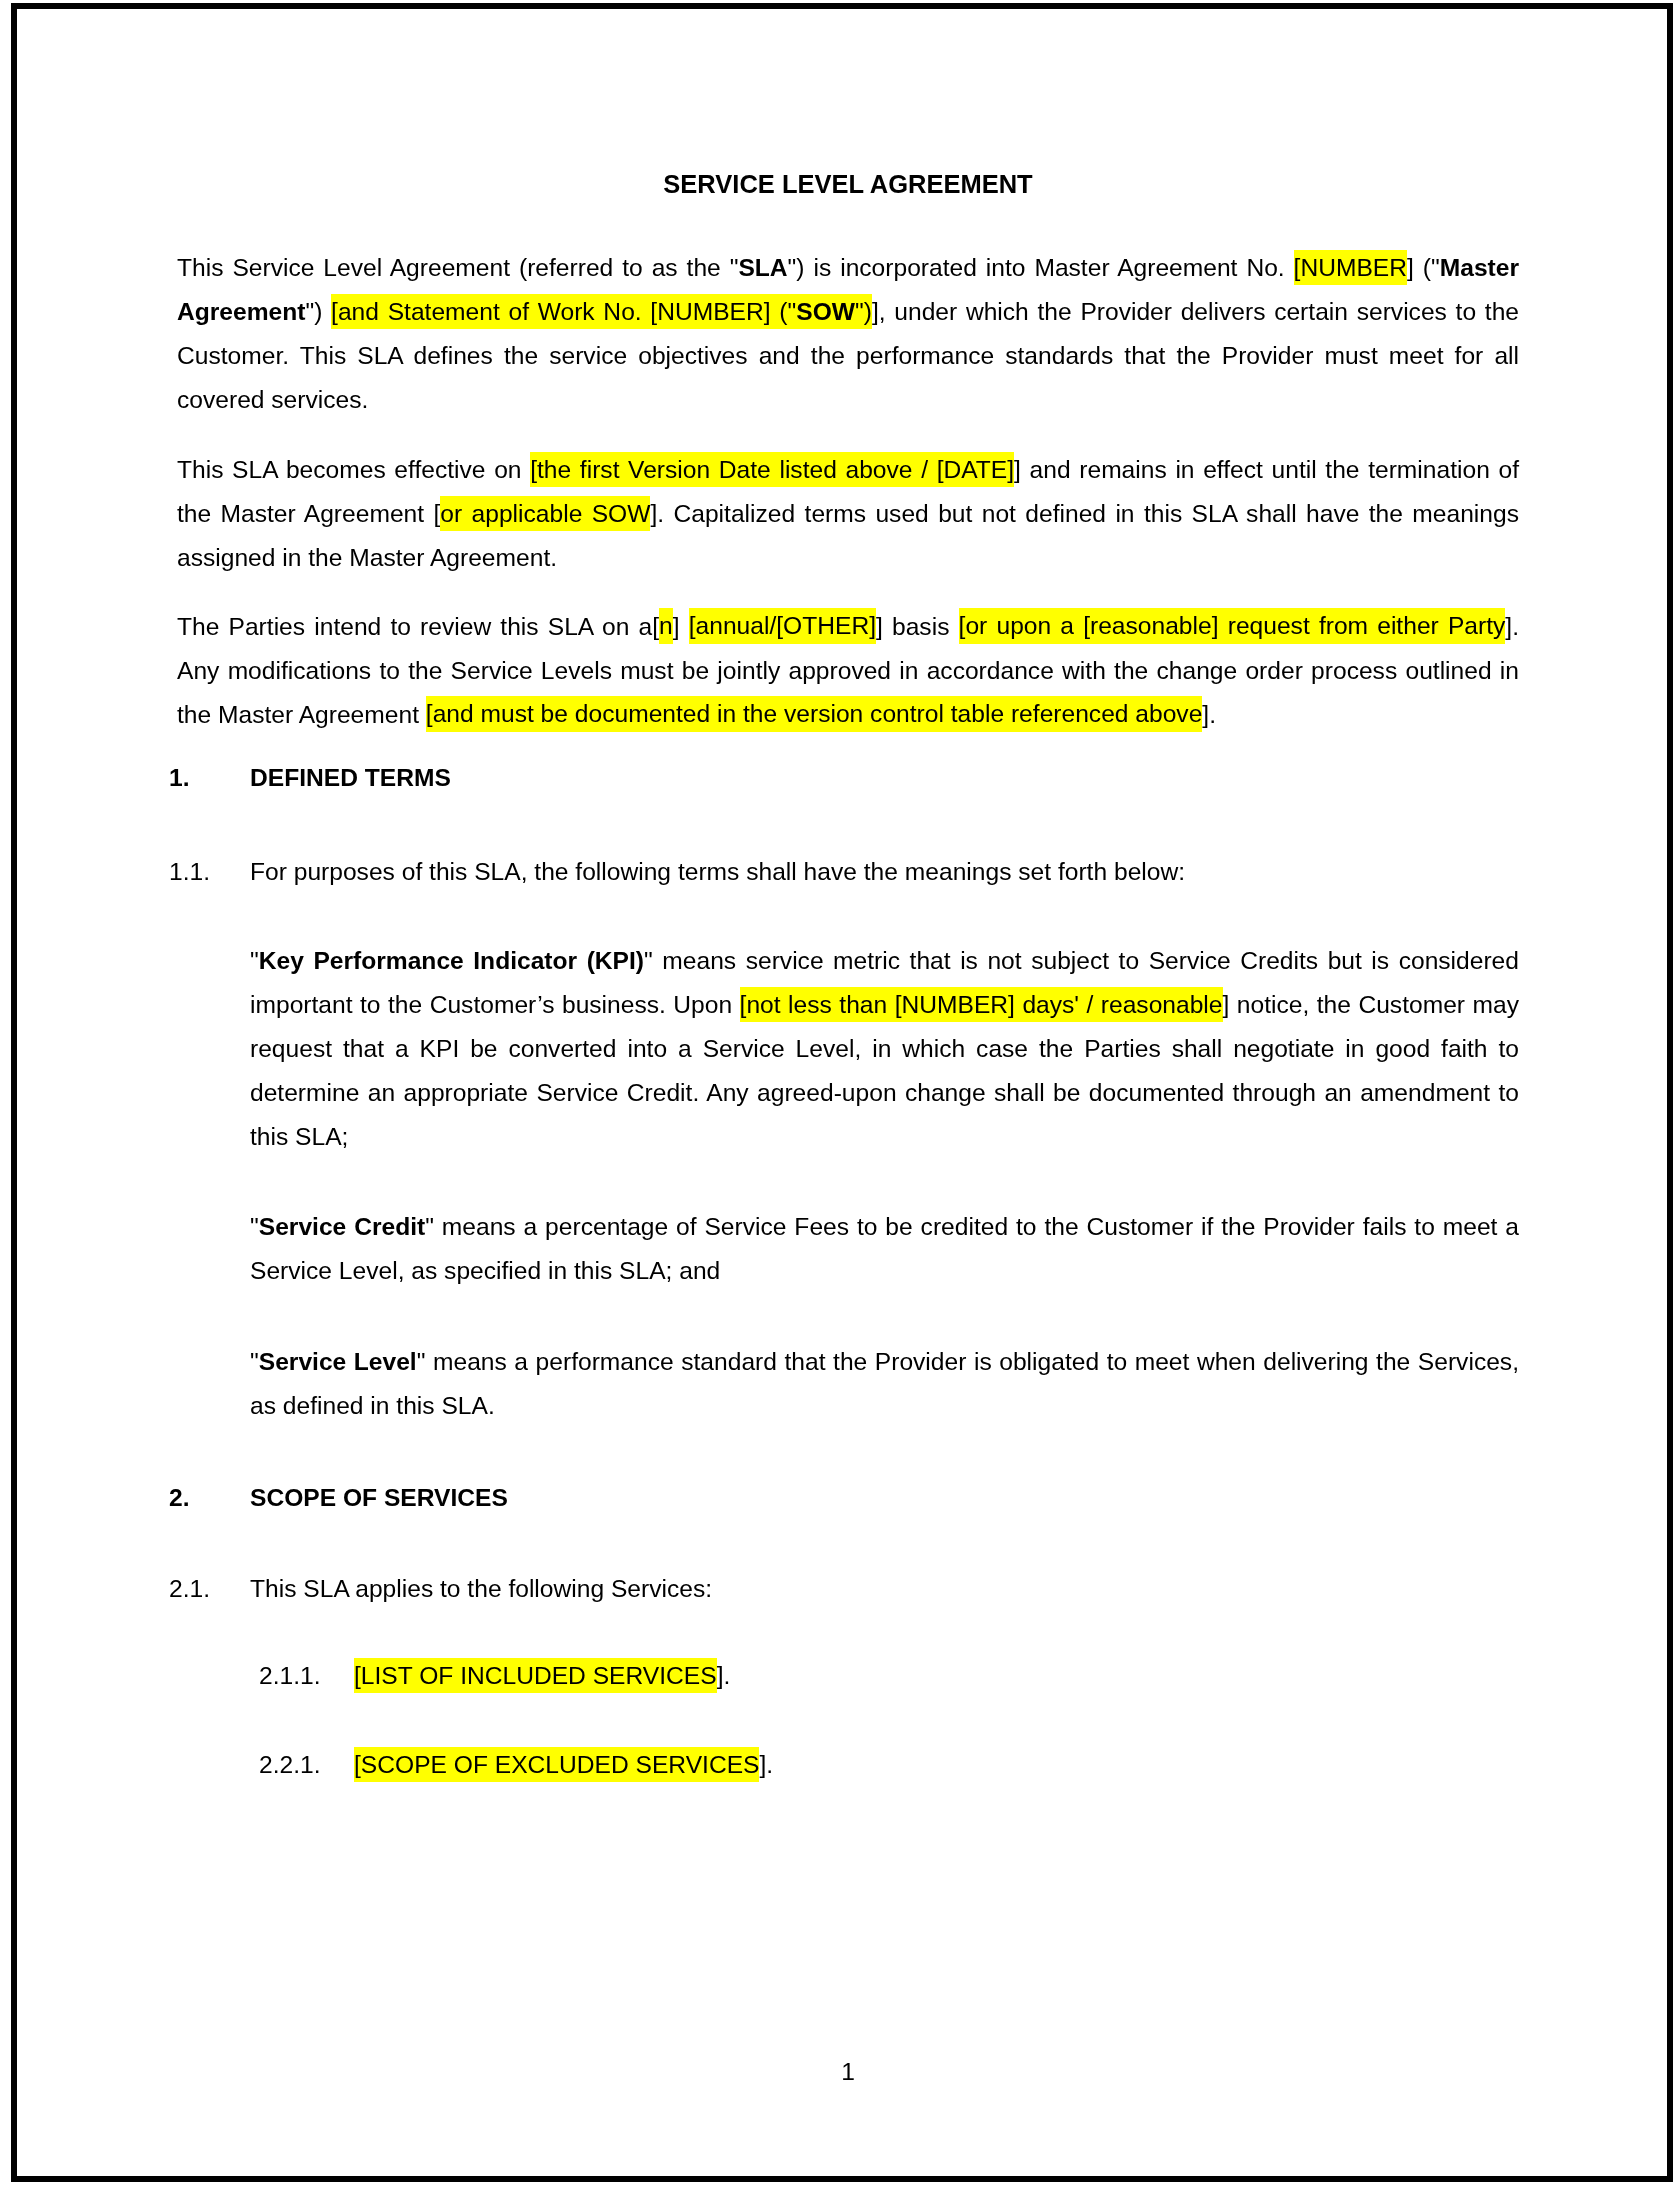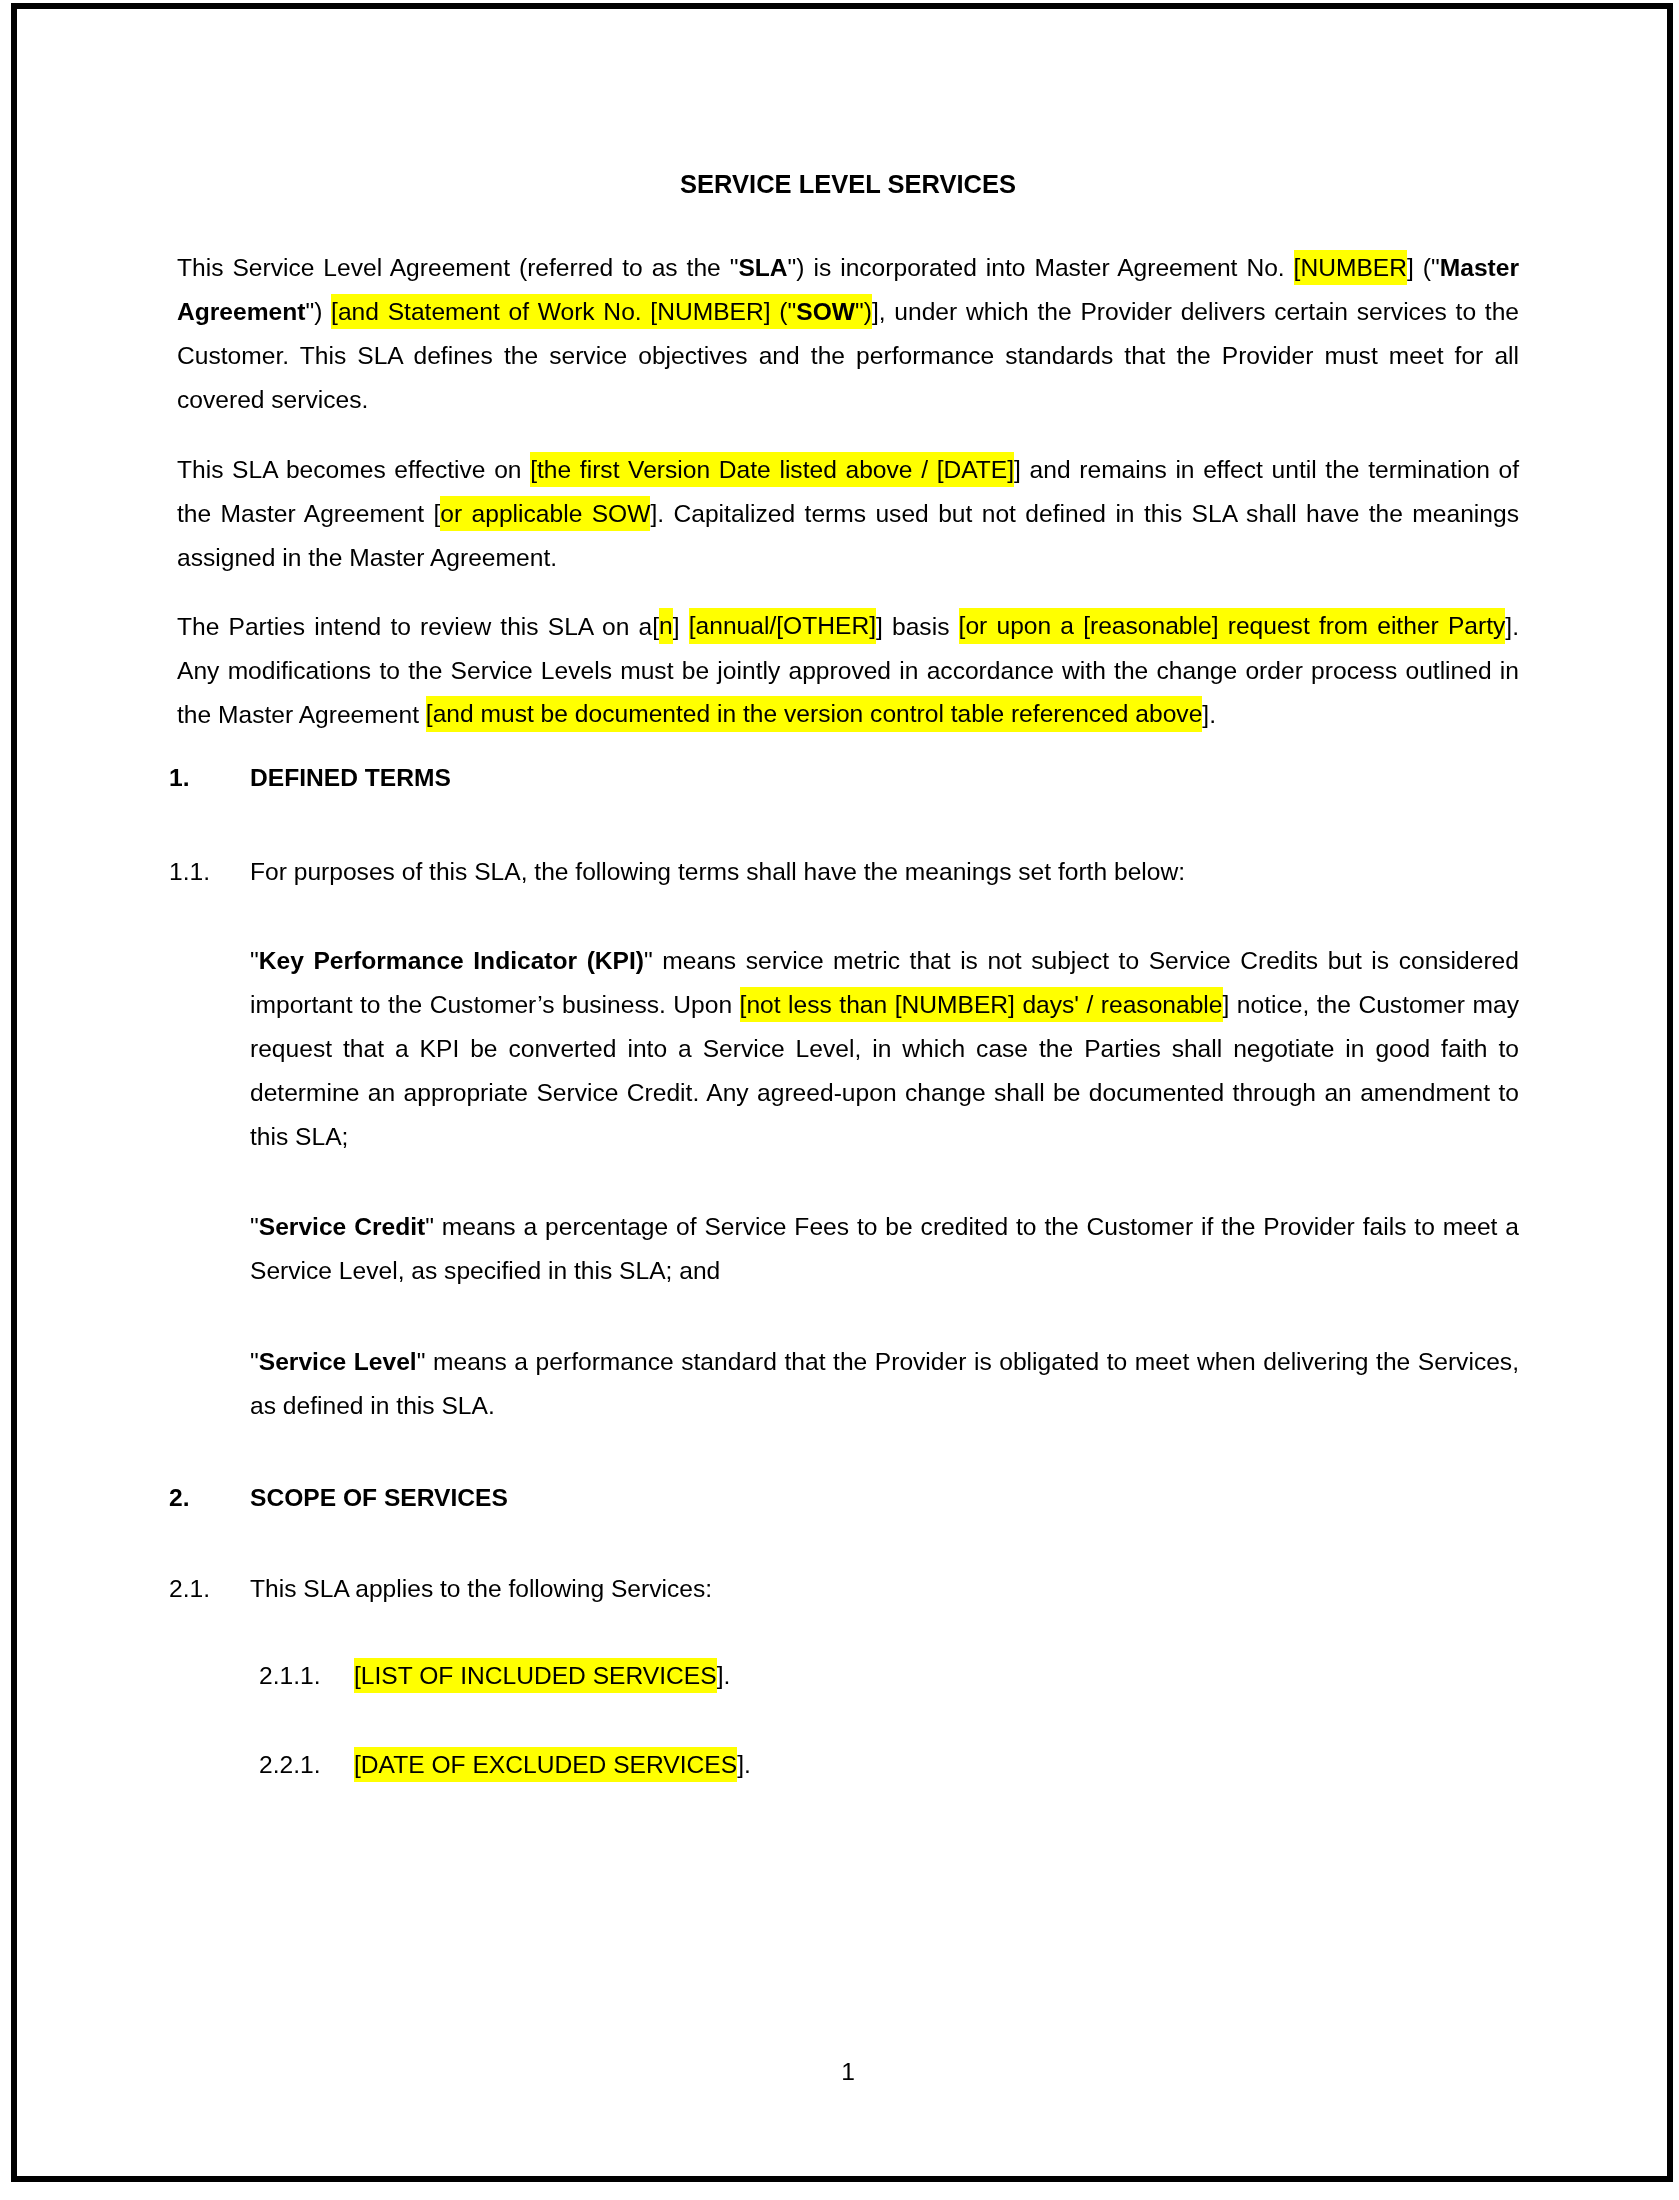--- a/index.html
+++ b/index.html
@@ -70,21 +70,21 @@
     line-height: 35px;
   }
 </style>
 </head>
 <body>
 
 <div class="page-frame"></div>
 
 <div class="content">
 
-  <div class="doc-title">SERVICE LEVEL SERVICES</div>
+  <div class="doc-title">SERVICE LEVEL AGREEMENT</div>
 
   <p class="para mb30"><span>This Service Level Agreement (referred to as the "</span><span class="b">SLA</span><span>") is incorporated into Master Agreement No. </span><span class="hl">[NUMBER</span><span>] ("</span><span class="b">Master Agreement</span><span>") </span><span class="hl">[and Statement of Work No. [NUMBER] ("</span><span class="b hl">SOW</span><span class="hl">")</span><span>], under which the Provider delivers certain services to the Customer. This SLA defines the service objectives and the performance standards that the Provider must meet for all covered services.</span></p>
 
   <p class="para mb28"><span>This SLA becomes effective on </span><span class="hl">[the first Version Date listed above / [DATE]</span><span>] and remains in effect until the termination of the Master Agreement [</span><span class="hl">or applicable SOW</span><span>]. Capitalized terms used but not defined in this SLA shall have the meanings assigned in the Master Agreement.</span></p>
 
   <p class="para mb22"><span>The Parties intend to review this SLA on a[</span><span class="hl">n</span><span>] </span><span class="hl">[annual/[OTHER]</span><span>] basis </span><span class="hl">[or upon a [reasonable] request from either Party</span><span>]. Any modifications to the Service Levels must be jointly approved in accordance with the change order process outlined in the Master Agreement </span><span class="hl">[and must be documented in the version control table referenced above</span><span>].</span></p>
 
   <div class="row heading mb57">
     <span class="num">1.</span>
     <span class="txt">DEFINED TERMS</span>
@@ -113,19 +113,19 @@
   </div>
 
   <div class="row sub mb51">
     <span class="num">2.1.1.</span>
     <span class="txt"><span class="hl">[LIST OF INCLUDED SERVICES</span><span>].</span></span>
   </div>
 
 
   <div class="row sub">
     <span class="num">2.2.1.</span>
-    <span class="txt"><span class="hl">[DATE OF EXCLUDED SERVICES</span><span>].</span></span>
+    <span class="txt"><span class="hl">[SCOPE OF EXCLUDED SERVICES</span><span>].</span></span>
   </div>
 
 </div>
 
 <div class="page-footer">1</div>
 
 
 </body></html>

